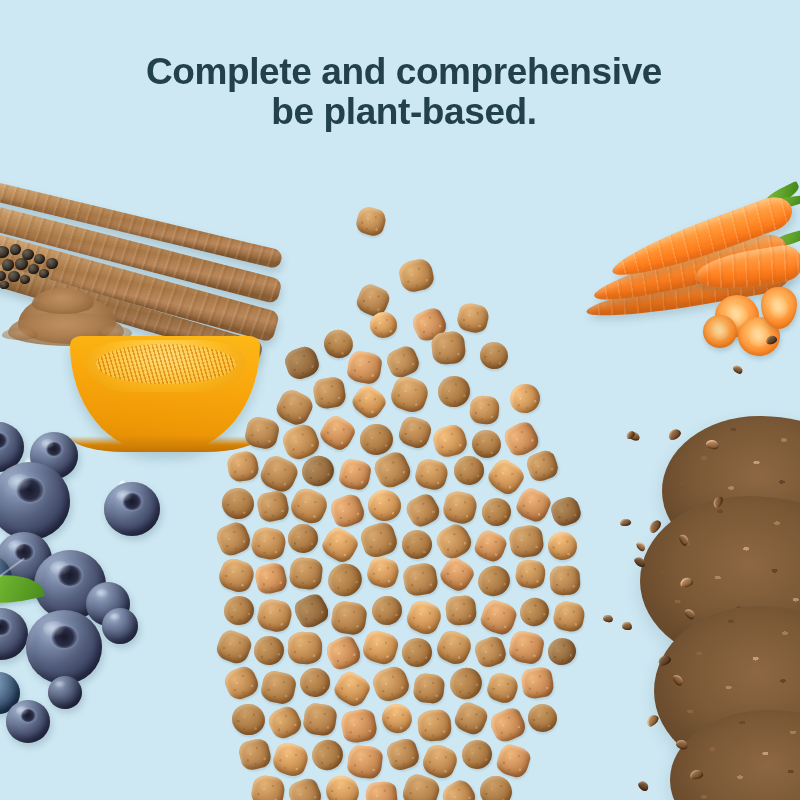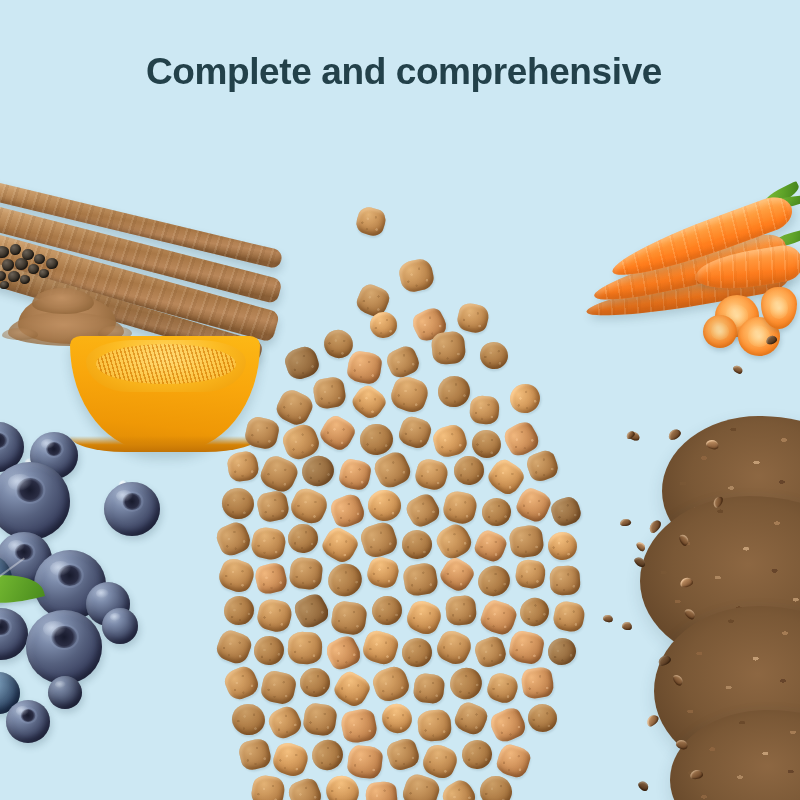--- a/index.html
+++ b/index.html
@@ -514,15 +514,16 @@
     <div class="kib" style="left:72px;  top:528px; width:30px; height:29px; transform:rotate(-22deg);"></div>
     <div class="kib v3 lt" style="left:108px;top:524px;width:33px; height:31px; transform:rotate(28deg);"></div>
     <div class="kib v4" style="left:148px; top:530px; width:31px; height:30px; transform:rotate(-6deg);"></div>
     <div class="kib" style="left:186px; top:524px; width:34px; height:32px; transform:rotate(18deg);"></div>
     <div class="kib v2" style="left:226px; top:530px; width:30px; height:29px; transform:rotate(-30deg);"></div>
     <div class="kib v3" style="left:262px; top:524px; width:32px; height:31px; transform:rotate(12deg);"></div>
   </div>
 
   <div class="headline" style="color: rgb(35, 65, 74); font-size: 37px; text-align: center;">
     <span class="ln">Complete and comprehensive</span>
+    <span class="ln">be plant-based.</span>
   </div>
 
 </div>
 
 </body></html>

